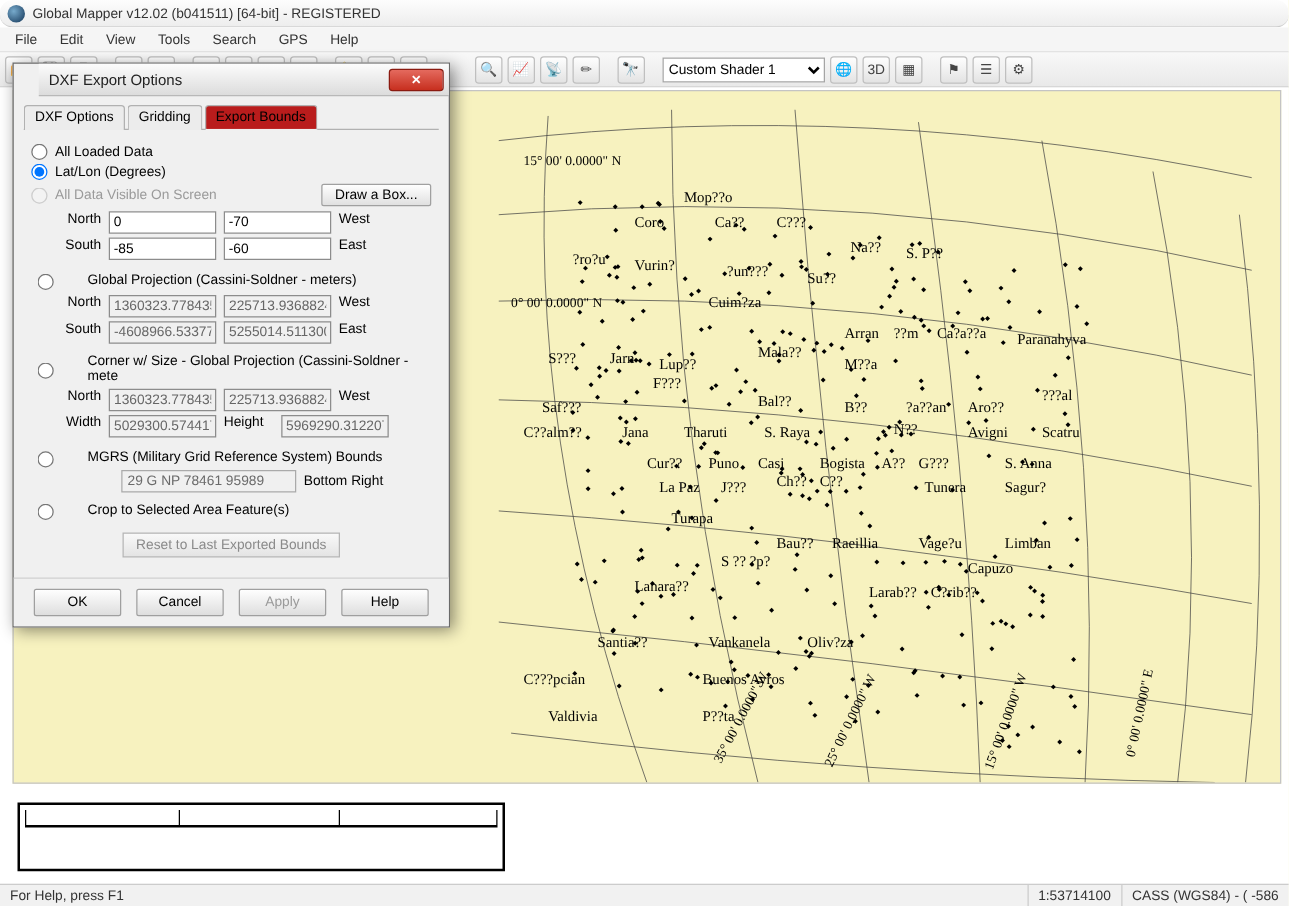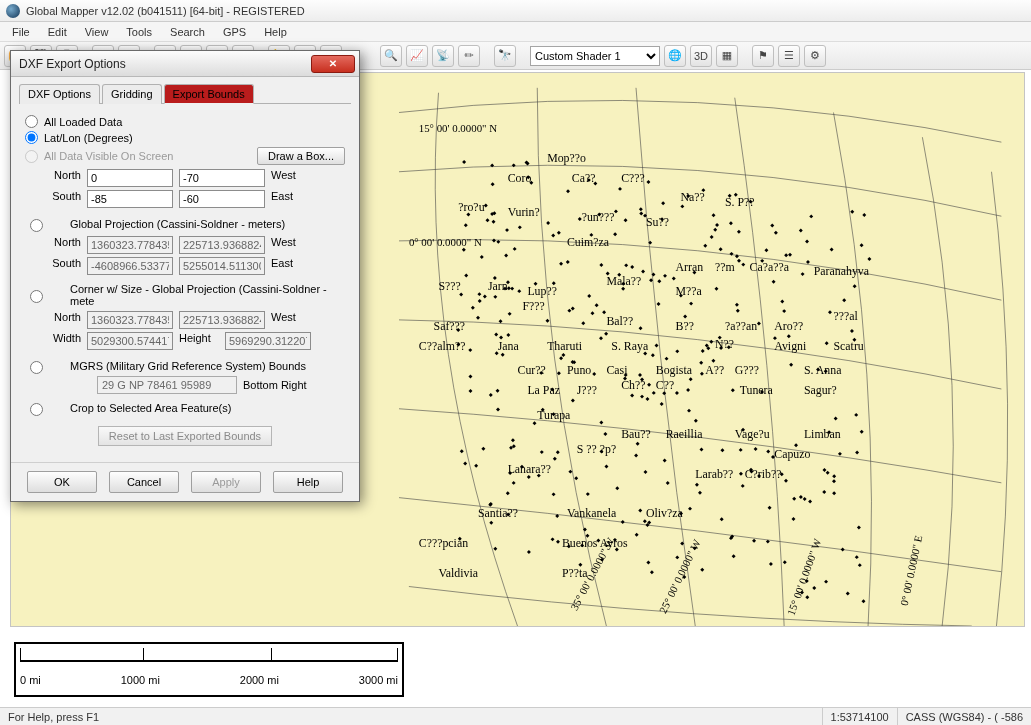--- a/index.html
+++ b/index.html
@@ -1,18 +1,18 @@
 <!DOCTYPE html>
 <html><head>
 <meta charset="utf-8">
 <style>
   * { box-sizing: border-box; font-family: Tahoma, Arial, sans-serif; font-size: 11px; }
   body { margin: 0; background: #fff; width: 1031px; height: 725px; overflow: hidden; position: relative; }
 
-  .titlebar { height: 22px; background: linear-gradient(#fdfdfd,#ededed); border-bottom: 1px solid #ccc; display:flex; align-items:center; padding:0 6px; gap:6px; }
+  .titlebar { height: 22px; background: linear-gradient(#fdfdfd,#ededed); border-bottom: 1px solid #ccc; display:flex; align-items:center; padding:0 6px; gap:6px;border-radius:10px; }
   .titlebar .appicon { width:14px; height:14px; border-radius:50%; background:radial-gradient(circle at 5px 5px,#7ac,#135); }
   .titlebar .title { color:#333; }
 
   .menubar { height:20px; background:#f5f5f5; border-bottom:1px solid #ddd; display:flex; align-items:center; padding:0 4px; gap:2px; }
   .menubar .menuitem { padding:2px 8px; color:#333; cursor:default; }
 
   .toolbar-row { height:28px; background:linear-gradient(#f8f8f8,#e9e9e9); border-bottom:1px solid #ccc; display:flex; align-items:center; padding:0 4px; gap:4px; }
   .tbtn { width:22px; height:22px; border:1px solid #bfbfbf; background:linear-gradient(#fefefe,#e3e3e3); border-radius:3px; display:flex; align-items:center; justify-content:center; font-size:11px; color:#444; }
   .tsep { width:6px; }
   .shader-select { height:20px; width:130px; border:1px solid #a5a5a5; background:#fff; }
@@ -24,21 +24,21 @@
   .scale-bar .ticks { height:30px; position:relative; border-bottom:0; }
   .scale-bar .tick { position:absolute; top:4px; width:1px; height:12px; background:#000; }
   .scale-bar .labels { display:flex; justify-content:space-between; padding:0 4px 4px; font-size:13px; }
 
   .statusbar { position:absolute; left:0; right:0; bottom:0; height:18px; background:#f1f1f1; border-top:1px solid #ccc; display:flex; align-items:center; font-size:11px; color:#333;margin-top:32px; }
   .statusbar .cell { padding:0 8px; border-left:1px solid #ccc; height:100%; display:flex; align-items:center; }
   .statusbar .cell:first-child { border-left:none; flex:1; }
 
   
   .dialog { position:absolute; left:10px; top:50px; width:350px; border:1px solid #6a6a6a; background:#f0f0f0; box-shadow:3px 3px 12px rgba(0,0,0,.45); }
-  .dialog .dlg-title { height:26px; background:linear-gradient(#fcfcfc,#dcdcdc); border-bottom:1px solid #b8b8b8; display:flex; align-items:center; padding:0 4px 0 8px; }
+  .dialog .dlg-title { height:26px; background:linear-gradient(#fcfcfc,#dcdcdc); border-bottom:1px solid #b8b8b8; display:flex; align-items:center; padding:0 4px 0 8px;margin-left:20px; }
   .dialog .dlg-title .t { flex:1; font-weight:normal; color:#222; font-size:12px; }
   .dialog .dlg-title .closebtn { width:44px; height:18px; background:linear-gradient(#e46a5e,#c72f1f); border:1px solid #8a1a10; border-radius:3px; color:#fff; display:flex; align-items:center; justify-content:center; font-weight:bold; font-size:10px; }
 
   .tabs { display:flex; margin:6px 8px 0; border-bottom:1px solid #b1b1b1; }
   .tab { padding:3px 8px; border:1px solid #b1b1b1; border-bottom:none; background:#ececec; margin-right:2px; border-radius:3px 3px 0 0; position:relative; top:1px; }
   .tab.active { background:#b91c1c; border-bottom:1px solid #f0f0f0; }
 
   .panel { padding:8px 14px 6px; }
   .radio-row { display:flex; align-items:center; gap:6px; margin:3px 0; }
   .radio-row input[type=radio] { margin:0; }
@@ -544,26 +544,20 @@
   </div>
 
   <div class="scale-bar">
     <div class="ticks">
       <div class="tick" style="left:4px"></div>
       <div class="tick" style="left:33%"></div>
       <div class="tick" style="left:66%"></div>
       <div class="tick" style="right:4px"></div>
       <div style="position:absolute;left:4px;right:4px;top:16px;height:2px;background:#000"></div>
     </div>
-    <div class="labels">
-      <span>0 mi</span>
-      <span>1000 mi</span>
-      <span>2000 mi</span>
-      <span>3000 mi</span>
-    </div>
   </div>
 </div>
 
 <div class="statusbar">
   <div class="cell">For Help, press F1</div>
   <div class="cell">1:53714100</div>
   <div class="cell">CASS (WGS84) - ( -586</div>
 </div>
 
 <div class="dialog">

